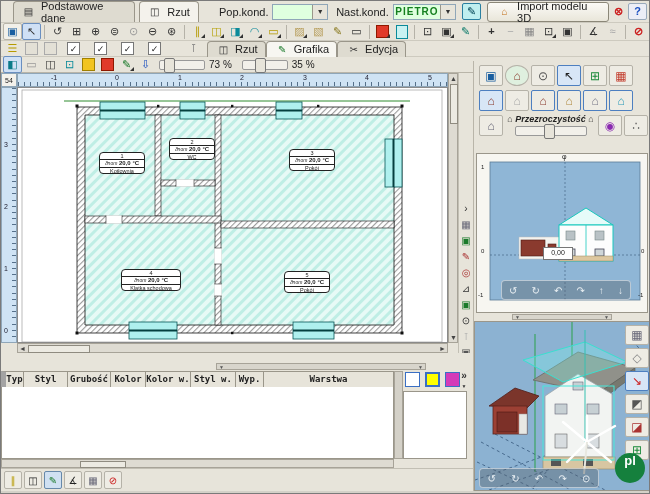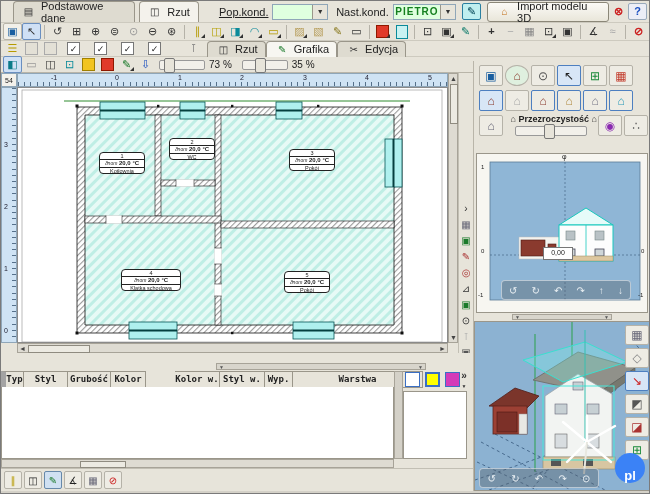--- a/index.html
+++ b/index.html
@@ -49,40 +49,40 @@
   .th{display:flex;position:absolute;background:#e7e4da;}
   .thc{border:1px solid #9a968a;border-left:none;box-sizing:border-box;font-family:"DejaVu Sans Mono",monospace;font-size:9px;font-weight:bold;text-align:center;line-height:15px;height:17px;overflow:hidden;}
   .thc:first-child{border-left:5px solid #a3a3a3;}
   .sw{width:15px;height:15px;box-sizing:border-box;display:inline-block;margin-right:2px;}
   
   .rp-btn{display:inline-flex;align-items:center;justify-content:center;width:24px;height:21px;border:1px solid #b5b2a8;background:#eeece4;border-radius:2px;font-size:12px;margin:1px;flex:0 0 auto;box-sizing:border-box;}
   .rp-btn.on{border-color:#4d7fc0;background:#d8e6f6;}
   .ov-bar{position:absolute;background:rgba(90,105,115,.45);border:1px solid rgba(255,255,255,.5);border-radius:4px;display:flex;align-items:center;justify-content:space-around;}
   .ov-bar span{color:#e8eef2;font-size:10px;}
   .wm{position:absolute;font-weight:bold;color:#fff;text-shadow:0 1px 2px rgba(0,0,0,.35);letter-spacing:1px;}
-  .wm-dot{position:absolute;border-radius:50%;background:#3b82f6;color:#fff;display:flex;align-items:flex-end;justify-content:center;font-weight:bold;}
+  .wm-dot{position:absolute;border-radius:50%;background:#15803d;color:#fff;display:flex;align-items:flex-start;justify-content:center;font-weight:bold;}
   .statusbtn{width:16px;height:16px;display:inline-flex;align-items:center;justify-content:center;border:1px solid #b5b2a8;background:#eeece4;border-radius:2px;margin-right:2px;font-size:10px;}
   .statusbtn.pressed{background:#cfe0f2;border-color:#68a;}
   .mini{font-size:9px;}
 </style>
 </head>
 <body>
 
 <div id="app">
 
   <div class="trow" style="top:0;height:22px;padding-left:12px;">
     <div class="ftab">
       <span class="icn sm">▤</span>
       <span>Podstawowe dane</span>
     </div>
     <div class="ftab on" style="margin-left:4px;">
       <span class="icn sm">◫</span>
       <span>Rzut</span>
     </div>
-    <span class="lbl" style="margin-left:20px;text-decoration:underline;">Pop.kond.</span>
+    <span class="lbl" style="margin-left:20px;">Pop.kond.</span>
     <div class="combo" style="width:58px;">
       <span class="cval"></span>
       <span class="cbtn">▼</span>
     </div>
     <span class="lbl" style="margin-left:8px;">Nast.kond.</span>
     <div class="combo" style="width:66px;">
       <span class="cval">PIETRO</span>
       <span class="cbtn">▼</span>
     </div>
     <span class="icn raised" style="margin-left:6px;background:#bfeff0;border-color:#2a7fa0;color:#045;">✎</span>
@@ -326,21 +326,21 @@
       <span>▼</span>
       <span>▼</span>
     </div>
   </div>
 
   <div class="th" style="left:0;top:370px;">
     <div class="thc" style="width:23px;">Typ</div>
     <div class="thc" style="width:44px;">Styl</div>
     <div class="thc" style="width:43px;">Grubość</div>
     <div class="thc" style="width:35px;">Kolor</div>
-    <div class="thc" style="width:45px;margin-left:29px;">Kolor w.</div>
+    <div class="thc" style="width:45px;">Kolor w.</div>
     <div class="thc" style="width:45px;">Styl w.</div>
     <div class="thc" style="width:28px;">Wyp.</div>
     <div class="thc" style="width:130px;">Warstwa</div>
   </div>
   <div class="abs" style="left:0;top:386px;width:393px;height:72px;background:#fff;border:1px solid #9a968a;border-top:none;box-sizing:border-box;"></div>
   <div class="abs" style="left:393px;top:370px;width:9px;height:88px;background:#d4d1c8;border:1px solid #a7a398;box-sizing:border-box;"></div>
   <div class="sb" style="left:0;top:458px;width:393px;height:9px;">
     <span class="sbthumb" style="top:1px;left:78px;width:44px;height:5px;"></span>
   </div>
 
@@ -379,21 +379,21 @@
       <span class="rp-btn on" style="color:#8a3b2e;">⌂</span>
       <span class="rp-btn" style="color:#aaa;">⌂</span>
       <span class="rp-btn" style="color:#8a3b2e;border-color:#4d7fc0;">⌂</span>
       <span class="rp-btn" style="color:#b08a40;border-color:#4d7fc0;">⌂</span>
       <span class="rp-btn" style="color:#778;border-color:#4d7fc0;">⌂</span>
       <span class="rp-btn" style="color:#2a9ab8;border-color:#4d7fc0;">⌂</span>
     </div>
 
     <div style="display:flex;align-items:flex-start;padding:2px 2px 0 4px;">
       <span class="rp-btn" style="color:#667;">⌂</span>
-      <div style="width:98px;text-align:right;">
+      <div style="width:98px;text-align:center;font-style:italic;">
         <div style="font-size:9px;font-weight:bold;white-space:nowrap;">
           <span class="mini">⌂</span>
           <span>Przezroczystość</span>
           <span class="mini">⌂</span>
         </div>
         <div class="track" style="width:70px;margin:2px auto 0;">
             <span class="thumb" style="left:28px;"></span>
           </div>
       </div>
       <span class="rp-btn" style="color:#8a2ab0;">◉</span>

